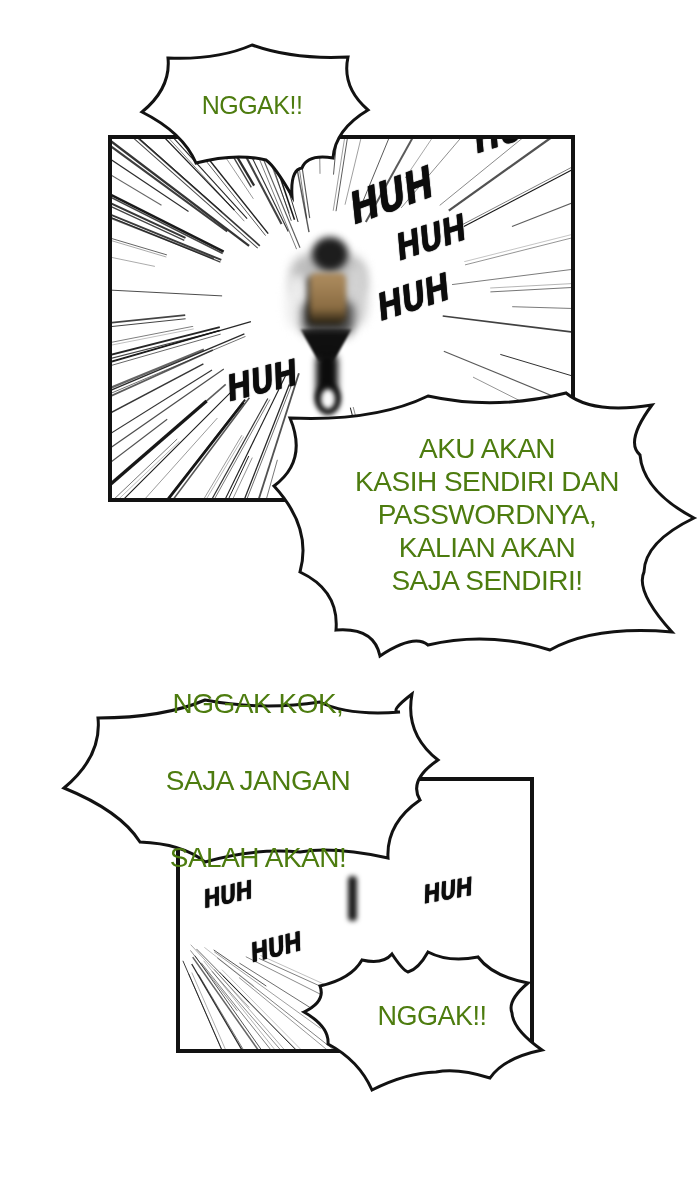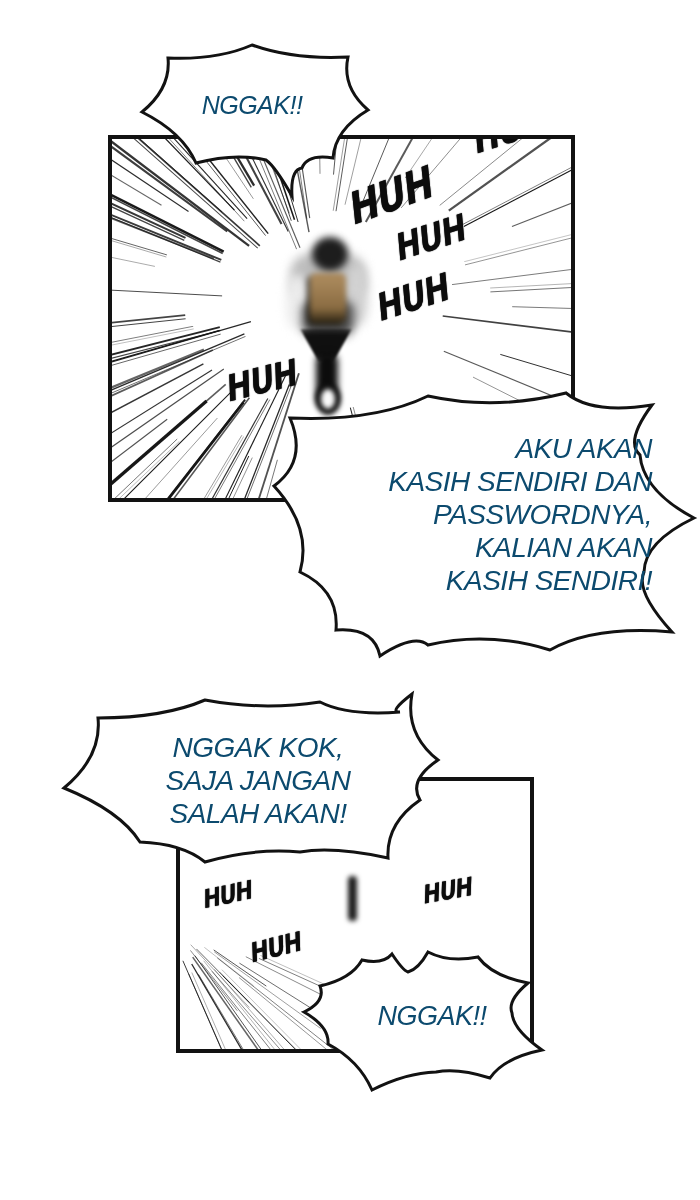--- a/index.html
+++ b/index.html
@@ -40,26 +40,26 @@
     border-radius:50%;background:#fafafa;box-sizing:border-box;filter:blur(2px);}
   
   .figure-far{position:absolute;left:168px;top:95px;width:9px;height:45px;background:#1c1c1c;
     border-radius:4px;filter:blur(2.5px);}
   
   #bubble-layer{position:absolute;left:0;top:0;pointer-events:none;}
   .bubble{fill:#ffffff;stroke:#121212;stroke-width:3;stroke-miterlimit:6;}
   
   .btxt{
     position:absolute;display:flex;flex-direction:column;align-items:center;
-    justify-content:center;text-align:center;color:#0c4a6e;letter-spacing:-0.5px;font-style:italic;
+    justify-content:center;text-align:center;color:#4d7c0f;letter-spacing:-0.5px;
   }
   .btxt div{white-space:nowrap;}
   #t-top{left:152px;top:75px;width:200px;height:60px;font-size:25px;}
-  #t-big{left:322px;top:424px;width:330px;height:180px;font-size:28px;line-height:33px;align-items:flex-end;}
-  #t-mid{left:108px;top:729px;width:300px;height:102px;font-size:28px;line-height:33px;}
+  #t-big{left:322px;top:424px;width:330px;height:180px;font-size:28px;line-height:33px;}
+  #t-mid{left:108px;top:729px;width:300px;height:102px;font-size:28px;line-height:33px;gap:44px;}
   #t-bot{left:332px;top:991px;width:200px;height:50px;font-size:27px;}
 </style>
 </head>
 <body>
 
 <div class="page">
 
   <div class="panel" id="panel1">
     <svg class="sl" id="sl1" width="459" height="359">
         <line x1="400.2" y1="167.7" x2="484.0" y2="170.2" stroke="#161616" stroke-width="0.60" opacity="0.95"></line>
@@ -240,21 +240,21 @@
   </svg>
 
   <div class="btxt" id="t-top">
     <div>NGGAK!!</div>
   </div>
   <div class="btxt" id="t-big">
     <div>AKU AKAN</div>
     <div>KASIH SENDIRI DAN</div>
     <div>PASSWORDNYA,</div>
     <div>KALIAN AKAN</div>
-    <div>KASIH SENDIRI!</div>
+    <div>SAJA SENDIRI!</div>
   </div>
   <div class="btxt" id="t-mid">
     <div>NGGAK KOK,</div>
     <div>SAJA JANGAN</div>
     <div>SALAH AKAN!</div>
   </div>
   <div class="btxt" id="t-bot">
     <div>NGGAK!!</div>
   </div>
 

